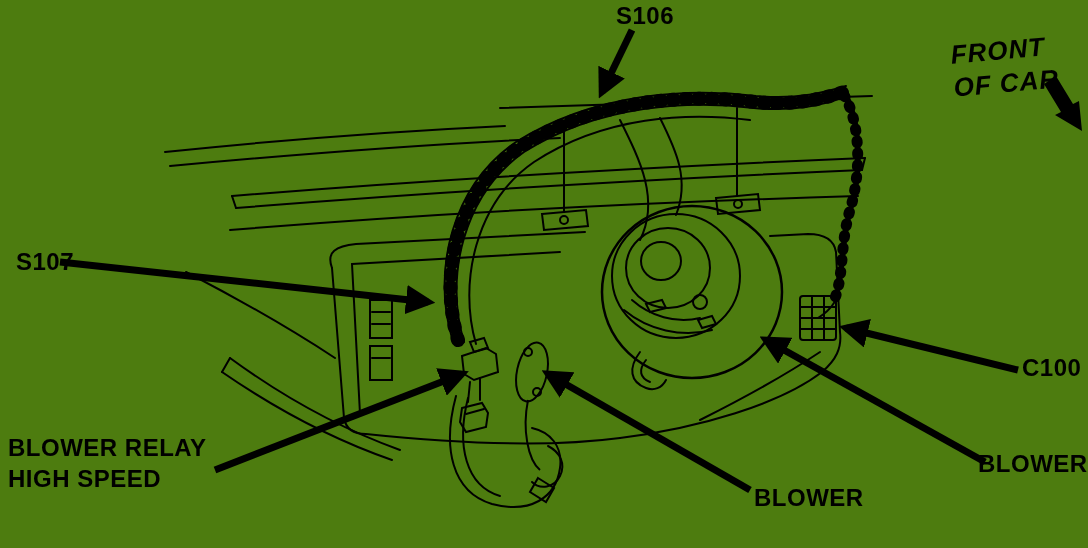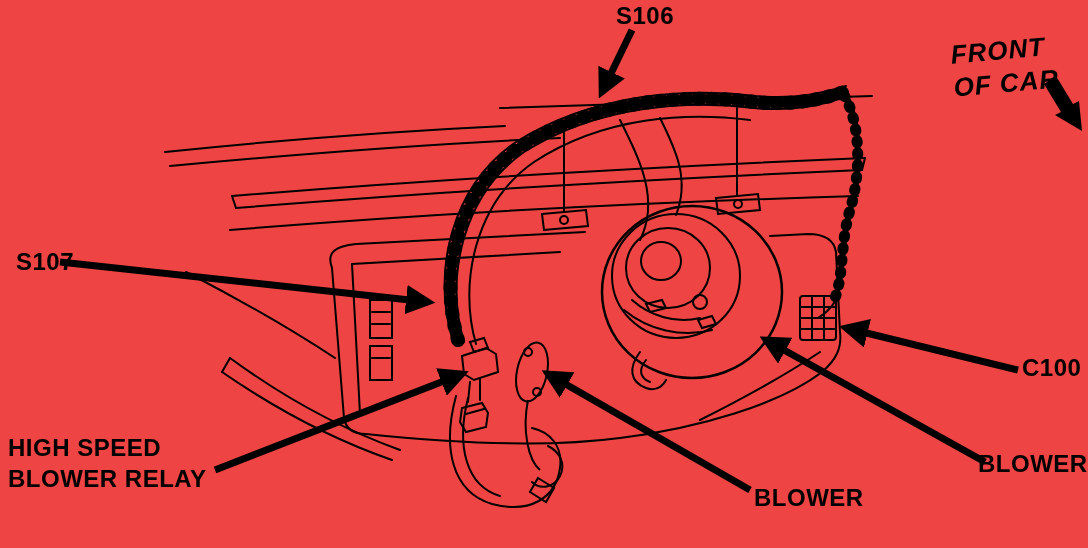--- a/index.html
+++ b/index.html
@@ -4,21 +4,21 @@
 <style>
   html, body {
     margin: 0;
     padding: 0;
     background: #ffffff;
   }
   #stage {
     position: relative;
     width: 1088px;
     height: 548px;
-    background: #ef4444;
+    background: #4d7c0f;
     overflow: hidden;
     font-family: "Liberation Sans", sans-serif;
   }
   #art {
     position: absolute;
     left: 0;
     top: 0;
   }
   .lbl {
     position: absolute;
@@ -163,22 +163,22 @@
   <div id="lbl-front" class="lbl lbl-front">
     <div>FRONT</div>
     <div>OF CAR</div>
   </div>
 
   <div id="lbl-s107" class="lbl">S107</div>
 
   <div id="lbl-c100" class="lbl">C100</div>
 
   <div id="lbl-relay" class="lbl">
+    <div>BLOWER RELAY</div>
     <div>HIGH SPEED</div>
-    <div>BLOWER RELAY</div>
   </div>
 
   <div id="lbl-resist" class="lbl">
     <div>BLOWER</div>
   </div>
 
   <div id="lbl-motor" class="lbl">
     <div>BLOWER</div>
   </div>
 

